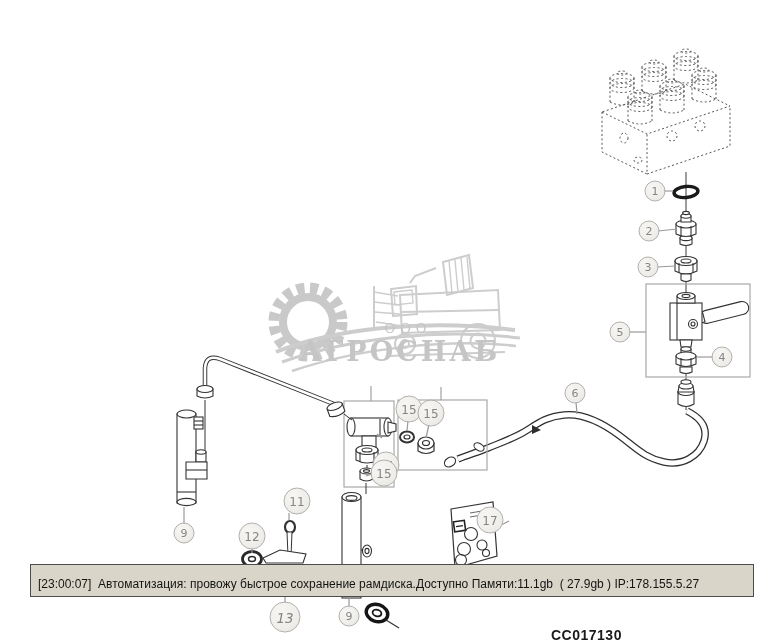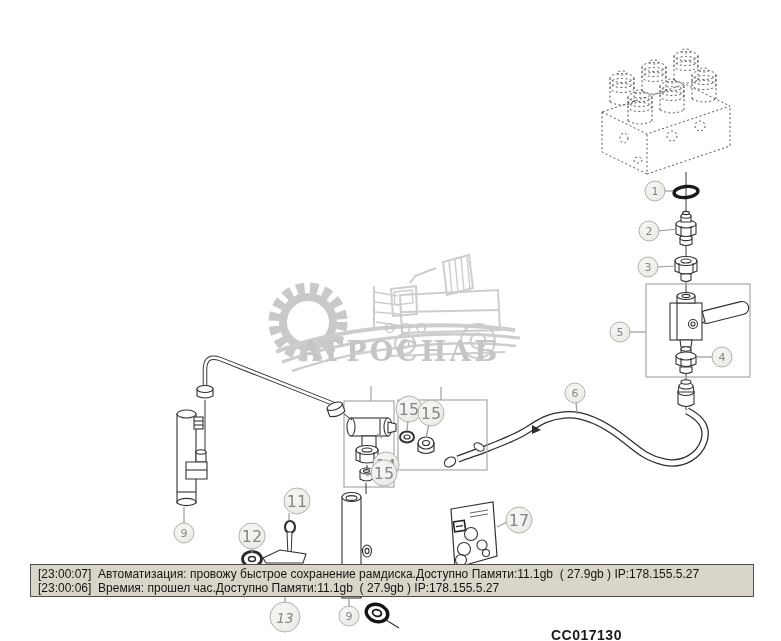--- a/index.html
+++ b/index.html
@@ -11,27 +11,27 @@
   
   .co{
     position:absolute;z-index:2;border-radius:50%;
     background:radial-gradient(circle at 35% 30%, #f7f6f4 0%, #efeeea 60%, #e7e5e0 100%);
     border:1.3px solid #b2b0ac;
     display:flex;align-items:center;justify-content:center;
     transform:translate(-50%,-50%);
     color:#858585;font-family:"DejaVu Sans",sans-serif;
   }
   .co.sm{width:19px;height:19px;font-size:11px;}
-  .co.md{width:25px;height:25px;font-size:16px;}
+  .co.md{width:25px;height:25px;font-size:12px;}
   .co.xl{width:29px;height:29px;font-size:13.5px;font-style:italic;}
   
   #statusbar{
     position:absolute;left:30px;top:564px;width:724px;height:33px;z-index:3;
     background:#d9d5c9;border:1px solid #4d4d4d;box-sizing:border-box;
-    padding:2px 7px;
+    padding:12px 7px;
   }
   #statusbar .line{
     font-size:12px;line-height:14px;color:#141414;white-space:pre;
     font-family:"Liberation Sans",sans-serif;
   }
   
   #drawnum{
     position:absolute;left:551px;top:627px;z-index:3;
     font-weight:bold;font-size:14px;letter-spacing:0.5px;color:#1a1a1a;
     font-family:"Liberation Sans",sans-serif;
@@ -373,22 +373,21 @@
   </div>
 <div class="co md" style="left:252px;top:536px">
     <span>12</span>
   </div>
 <div class="co xl" style="left:285px;top:617px">
     <span>13</span>
   </div>
 <div class="co sm" style="left:349px;top:616px">
     <span>9</span>
   </div>
-<div class="co md" style="left:519px;top:520px">
+<div class="co md" style="left:490px;top:520px">
     <span>17</span>
   </div>
 
 <div id="statusbar">
   <div class="line">[23:00:07]  Автоматизация: провожу быстрое сохранение рамдиска.Доступно Памяти:11.1gb  ( 27.9gb ) IP:178.155.5.27</div>
-  <div class="line">[23:00:06]  Времия: прошел час.Доступно Памяти:11.1gb  ( 27.9gb ) IP:178.155.5.27</div>
 </div>
 
 <div id="drawnum">CC017130</div>
 
 </body></html>

